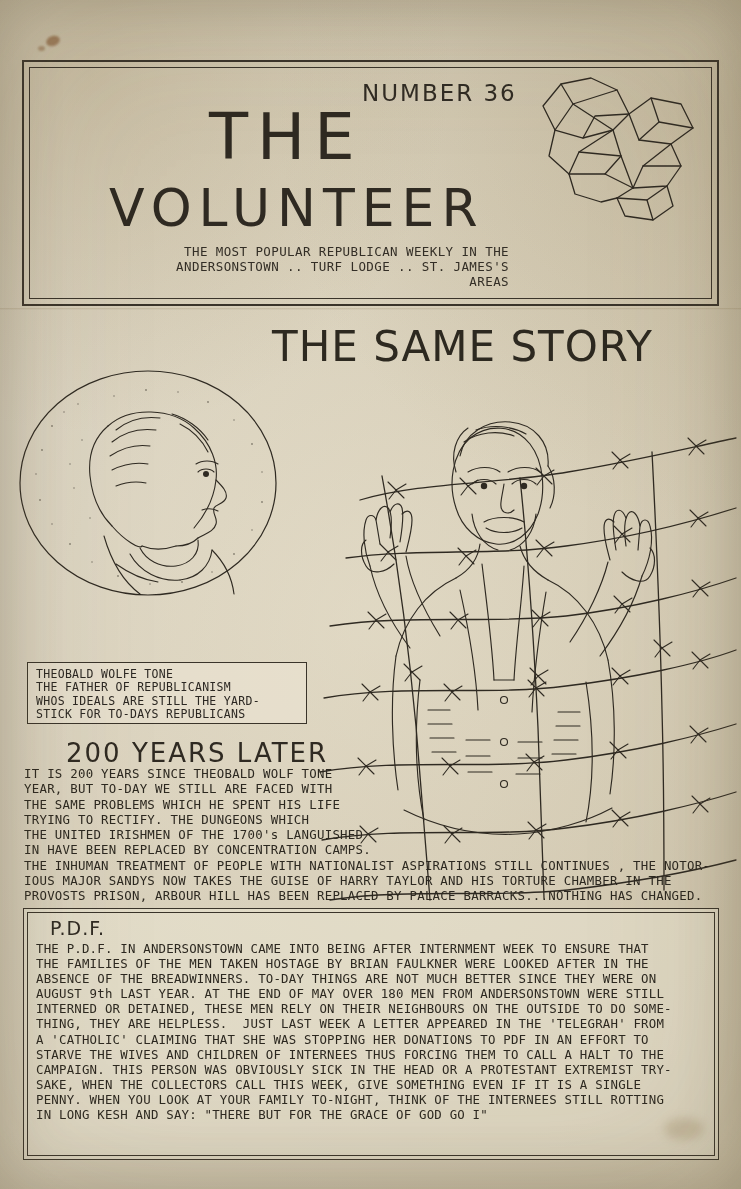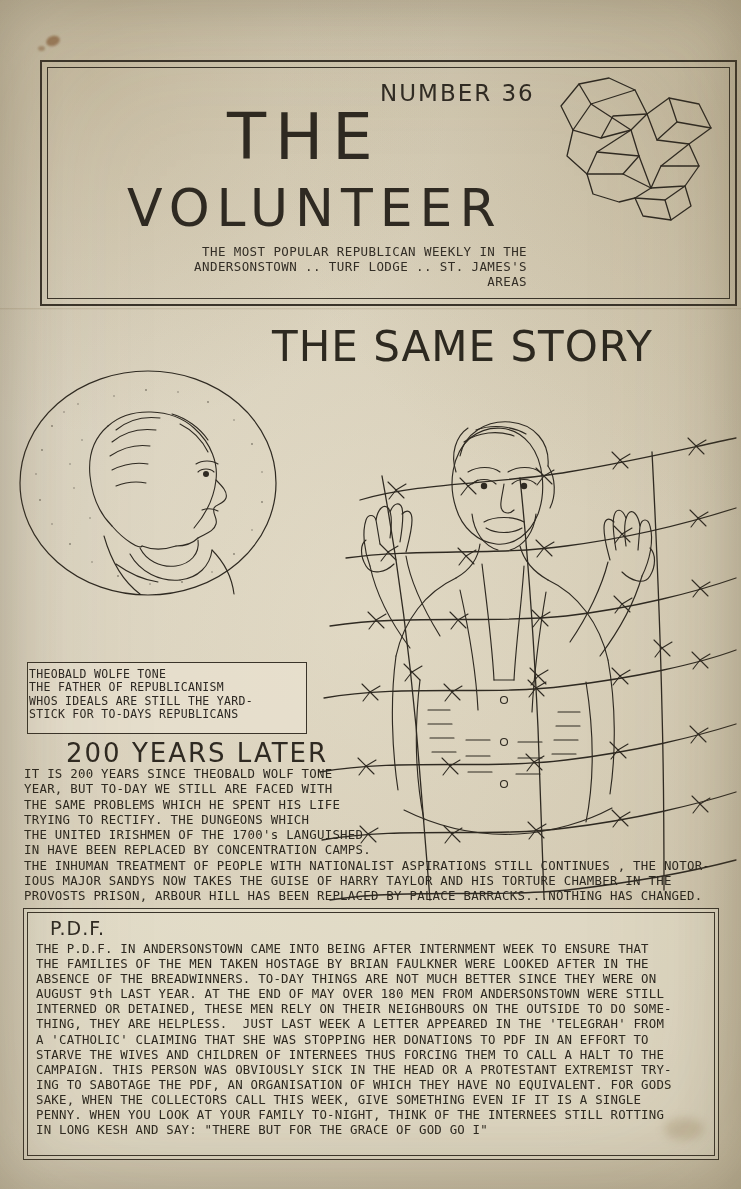--- a/index.html
+++ b/index.html
@@ -49,21 +49,20 @@
 
   
   .masthead {
     position: absolute;
     left: 22px;
     top: 60px;
     width: 697px;
     height: 246px;
     border: 2px solid #3a342a;
     box-sizing: border-box;
-    margin-left: 18px;
   }
   .masthead-inner {
     position: absolute;
     inset: 5px;
     border: 1px solid #3a342a;
   }
   .issue-number {
     position: absolute;
     left: 338px;
     top: 18px;
@@ -139,24 +138,24 @@
     width: 438px;
     height: 530px;
   }
 
   
   .caption-box {
     position: absolute;
     left: 27px;
     top: 662px;
     width: 280px;
-    height: 72px;
+    height: 62px;
     border: 1px solid #3a342a;
     box-sizing: border-box;
-    padding: 5px 6px 0 1px;
+    padding: 5px 6px 0 8px;
     font-size: 11.5px;
     line-height: 13.4px;
     letter-spacing: 0.3px;
     background: rgba(236,230,214,0.55);
   }
   .caption-box div { white-space: pre; }
 
   
   .years-heading {
     position: absolute;
@@ -485,21 +484,20 @@
         <div class="pdf-body">
           <div>THE P.D.F. IN ANDERSONSTOWN CAME INTO BEING AFTER INTERNMENT WEEK TO ENSURE THAT</div>
           <div>THE FAMILIES OF THE MEN TAKEN HOSTAGE BY BRIAN FAULKNER WERE LOOKED AFTER IN THE</div>
           <div>ABSENCE OF THE BREADWINNERS. TO-DAY THINGS ARE NOT MUCH BETTER SINCE THEY WERE ON</div>
           <div>AUGUST 9th LAST YEAR. AT THE END OF MAY OVER 180 MEN FROM ANDERSONSTOWN WERE STILL</div>
           <div>INTERNED OR DETAINED, THESE MEN RELY ON THEIR NEIGHBOURS ON THE OUTSIDE TO DO SOME-</div>
           <div>THING, THEY ARE HELPLESS.  JUST LAST WEEK A LETTER APPEARED IN THE 'TELEGRAH' FROM</div>
           <div>A 'CATHOLIC' CLAIMING THAT SHE WAS STOPPING HER DONATIONS TO PDF IN AN EFFORT TO</div>
           <div>STARVE THE WIVES AND CHILDREN OF INTERNEES THUS FORCING THEM TO CALL A HALT TO THE</div>
           <div>CAMPAIGN. THIS PERSON WAS OBVIOUSLY SICK IN THE HEAD OR A PROTESTANT EXTREMIST TRY-</div>
-          <div>ING TO SABOTAGE THE PDF, AN ORGANISATION OF WHICH THEY HAVE NO EQUIVALENT. FOR GODS</div>
           <div>SAKE, WHEN THE COLLECTORS CALL THIS WEEK, GIVE SOMETHING EVEN IF IT IS A SINGLE</div>
           <div>PENNY. WHEN YOU LOOK AT YOUR FAMILY TO-NIGHT, THINK OF THE INTERNEES STILL ROTTING</div>
           <div>IN LONG KESH AND SAY: "THERE BUT FOR THE GRACE OF GOD GO I"</div>
         </div>
       </div>
     </div>
 
   </div>
 
   <div class="fold" style="top: 308px;"></div>

